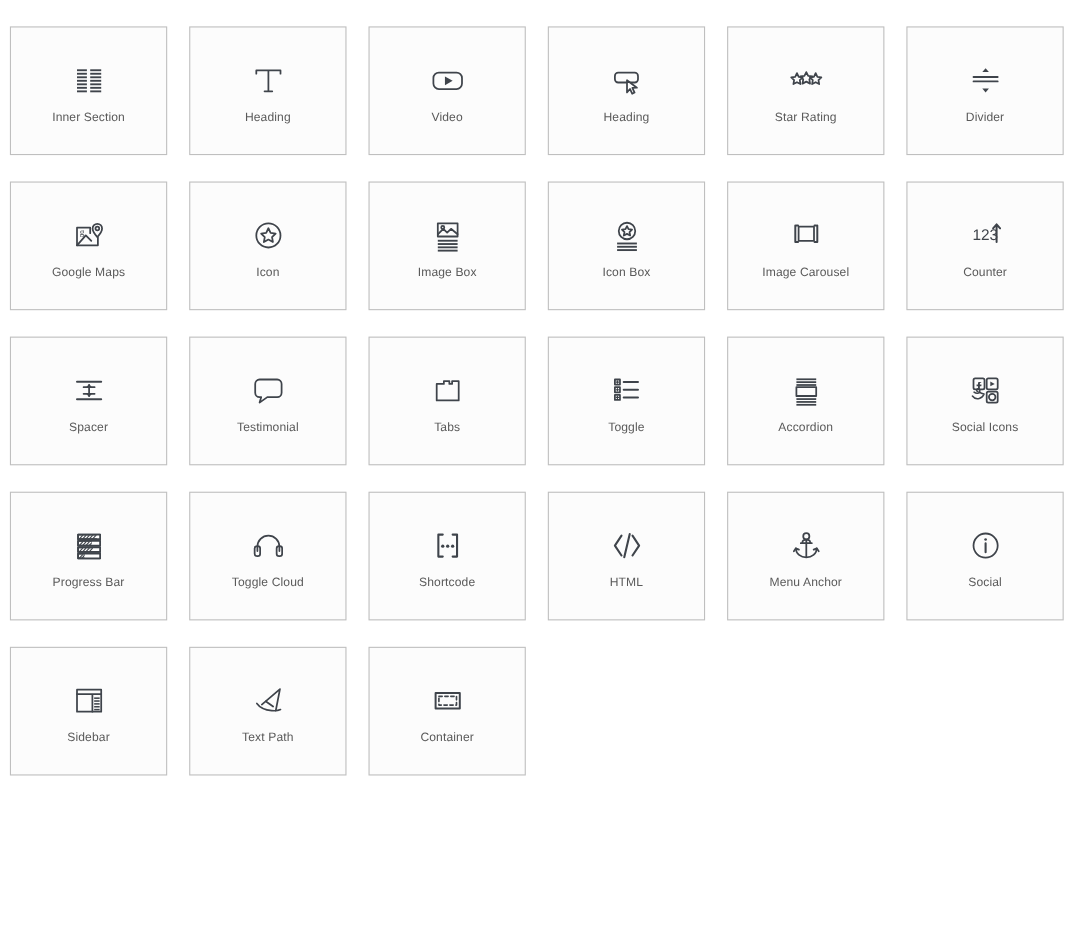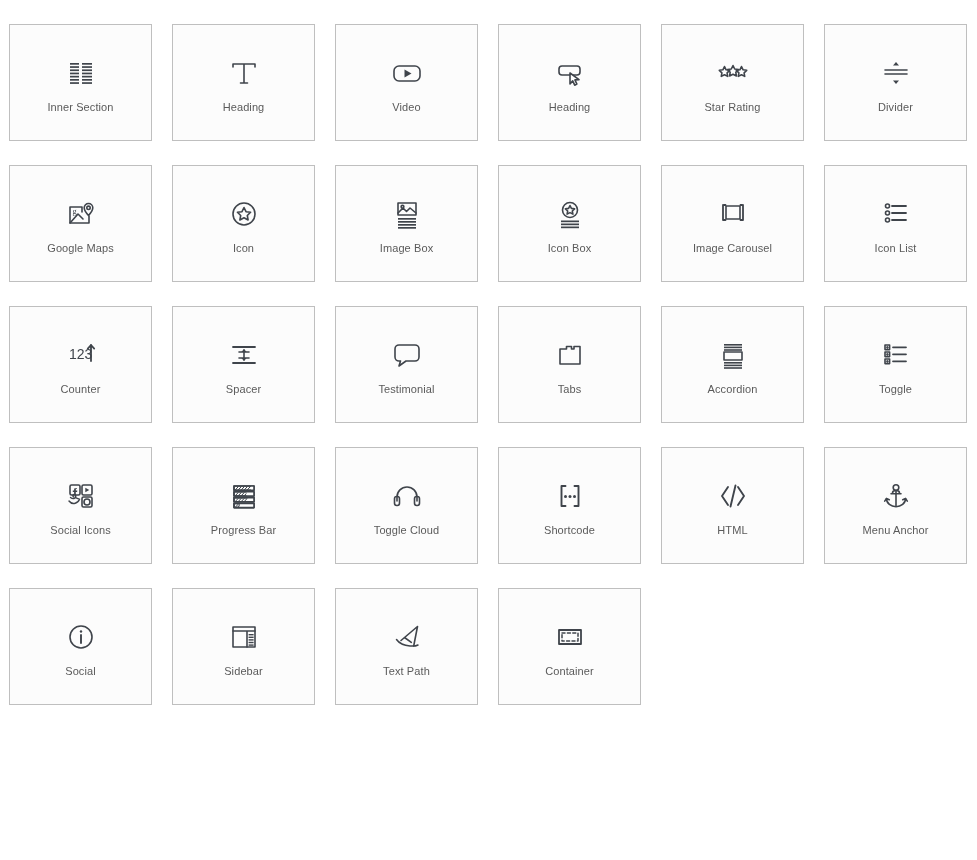--- a/index.html
+++ b/index.html
@@ -178,31 +178,20 @@
           <svg width="40" height="40" viewBox="0 0 40 40" fill="none" stroke="currentColor" stroke-width="1.6" stroke-linecap="round" stroke-linejoin="round">
             <rect x="13" y="12" width="14" height="13"></rect>
             <path d="M10 11v15M11 11h1.5M11 26h1.5M30 11v15M29 11h-1.5M29 26h-1.5" stroke-width="1.8"></path>
           </svg>
         </div>
         <div class="widget-label">Image Carousel</div>
       </div>
       <div class="widget-card">
         <div class="widget-icon">
           <svg width="40" height="40" viewBox="0 0 40 40" fill="none" stroke="currentColor" stroke-width="1.6" stroke-linecap="round" stroke-linejoin="round">
-            <circle cx="11.5" cy="12" r="2"></circle>
-            <circle cx="11.5" cy="19" r="2"></circle>
-            <circle cx="11.5" cy="26" r="2"></circle>
-            <path d="M16 12h14M16 19h14M16 26h14" stroke-width="1.8"></path>
-          </svg>
-        </div>
-        <div class="widget-label">Icon List</div>
-      </div>
-      <div class="widget-card">
-        <div class="widget-icon">
-          <svg width="40" height="40" viewBox="0 0 40 40" fill="none" stroke="currentColor" stroke-width="1.6" stroke-linecap="round" stroke-linejoin="round">
             <text x="8" y="24" font-size="14" font-family="sans-serif" fill="currentColor" stroke="none">123</text>
             <path d="M30 26V10M30 10l-3.2 3.6M30 10l3.2 3.6" stroke-width="1.8"></path>
           </svg>
         </div>
         <div class="widget-label">Counter</div>
       </div>
       <div class="widget-card">
         <div class="widget-icon">
           <svg width="40" height="40" viewBox="0 0 40 40" fill="none" stroke="currentColor" stroke-width="1.6" stroke-linecap="round" stroke-linejoin="round">
             <path d="M9 12h22M9 28h22" stroke-width="1.8"></path>
@@ -222,46 +211,46 @@
         </div>
         <div class="widget-label">Testimonial</div>
       </div>
       <div class="widget-card">
         <div class="widget-icon">
           <svg width="40" height="40" viewBox="0 0 40 40" fill="none" stroke="currentColor" stroke-width="1.6" stroke-linecap="round" stroke-linejoin="round">
             <path d="M10 29V14h6.5v-2.5h5V14h2.5v-2.5h6V29z"></path>
           </svg>
         </div>
         <div class="widget-label">Tabs</div>
+      </div>
+      <div class="widget-card">
+        <div class="widget-icon">
+          <svg width="40" height="40" viewBox="0 0 40 40" fill="none" stroke="currentColor" stroke-width="1.6" stroke-linecap="round" stroke-linejoin="round">
+            <rect x="9" y="10" width="4.6" height="4.6"></rect>
+            <rect x="9" y="17" width="4.6" height="4.6"></rect>
+            <rect x="9" y="24" width="4.6" height="4.6"></rect>
+            <path d="M11.3 11.2v2.2M10.2 12.3h2.2M11.3 18.2v2.2M10.2 19.3h2.2M11.3 25.2v2.2M10.2 26.3h2.2" stroke-width="1.1"></path>
+            <path d="M17 12.3h13M17 19.3h13M17 26.3h13" stroke-width="1.8"></path>
+          </svg>
+        </div>
+        <div class="widget-label">Toggle</div>
       </div>
       <div class="widget-card">
         <div class="widget-icon">
           <svg width="40" height="40" viewBox="0 0 40 40" fill="none" stroke="currentColor" stroke-width="1.6" stroke-linecap="round" stroke-linejoin="round">
             <rect x="11" y="9" width="18" height="1.6" fill="currentColor" stroke="none"></rect>
             <rect x="11" y="11.6" width="18" height="1.6" fill="currentColor" stroke="none"></rect>
             <rect x="11" y="14.2" width="18" height="1.6" fill="currentColor" stroke="none"></rect>
             <rect x="11" y="17" width="18" height="8"></rect>
             <rect x="11" y="27" width="18" height="1.6" fill="currentColor" stroke="none"></rect>
             <rect x="11" y="29.6" width="18" height="1.6" fill="currentColor" stroke="none"></rect>
             <rect x="11" y="32.2" width="18" height="1.6" fill="currentColor" stroke="none"></rect>
           </svg>
         </div>
         <div class="widget-label">Accordion</div>
-      </div>
-      <div class="widget-card">
-        <div class="widget-icon">
-          <svg width="40" height="40" viewBox="0 0 40 40" fill="none" stroke="currentColor" stroke-width="1.6" stroke-linecap="round" stroke-linejoin="round">
-            <rect x="9" y="10" width="4.6" height="4.6"></rect>
-            <rect x="9" y="17" width="4.6" height="4.6"></rect>
-            <rect x="9" y="24" width="4.6" height="4.6"></rect>
-            <path d="M11.3 11.2v2.2M10.2 12.3h2.2M11.3 18.2v2.2M10.2 19.3h2.2M11.3 25.2v2.2M10.2 26.3h2.2" stroke-width="1.1"></path>
-            <path d="M17 12.3h13M17 19.3h13M17 26.3h13" stroke-width="1.8"></path>
-          </svg>
-        </div>
-        <div class="widget-label">Toggle</div>
       </div>
       <div class="widget-card">
         <div class="widget-icon">
           <svg width="40" height="40" viewBox="0 0 40 40" fill="none" stroke="currentColor" stroke-width="1.6" stroke-linecap="round" stroke-linejoin="round">
             <rect x="9" y="9" width="10" height="10" rx="1.5"></rect>
             <path d="M16 12.2h-1.7c-.8 0-1.2.5-1.2 1.2v1.1h-1.3v1.6h1.3V19h1.7v-2.9h1.3l.2-1.6h-1.5v-.9c0-.4.1-.6.5-.6H16z" fill="currentColor" stroke="none"></path>
             <rect x="21" y="9" width="10" height="10" rx="1.5"></rect>
             <path d="M24.3 11.8l4 2.2-4 2.2z" fill="currentColor" stroke="none"></path>
             <path d="M9.5 21.5c1.3 1 2.3 1.2 3.5 1 1-.2 1.7-1 1.8-2 .1-.8-.3-1.5-1-1.8-.7-.3-1.5 0-1.8.6-.3.6 0 1.3.6 1.5M14 21.3c1.4 1 3 1.6 4.6 1.8-.7 2-2.3 3.6-4.4 4.1-2.4.6-4.8-.3-6.2-2.2" stroke-width="1.4"></path>
             <rect x="21" y="21" width="10" height="10" rx="1.5"></rect>

